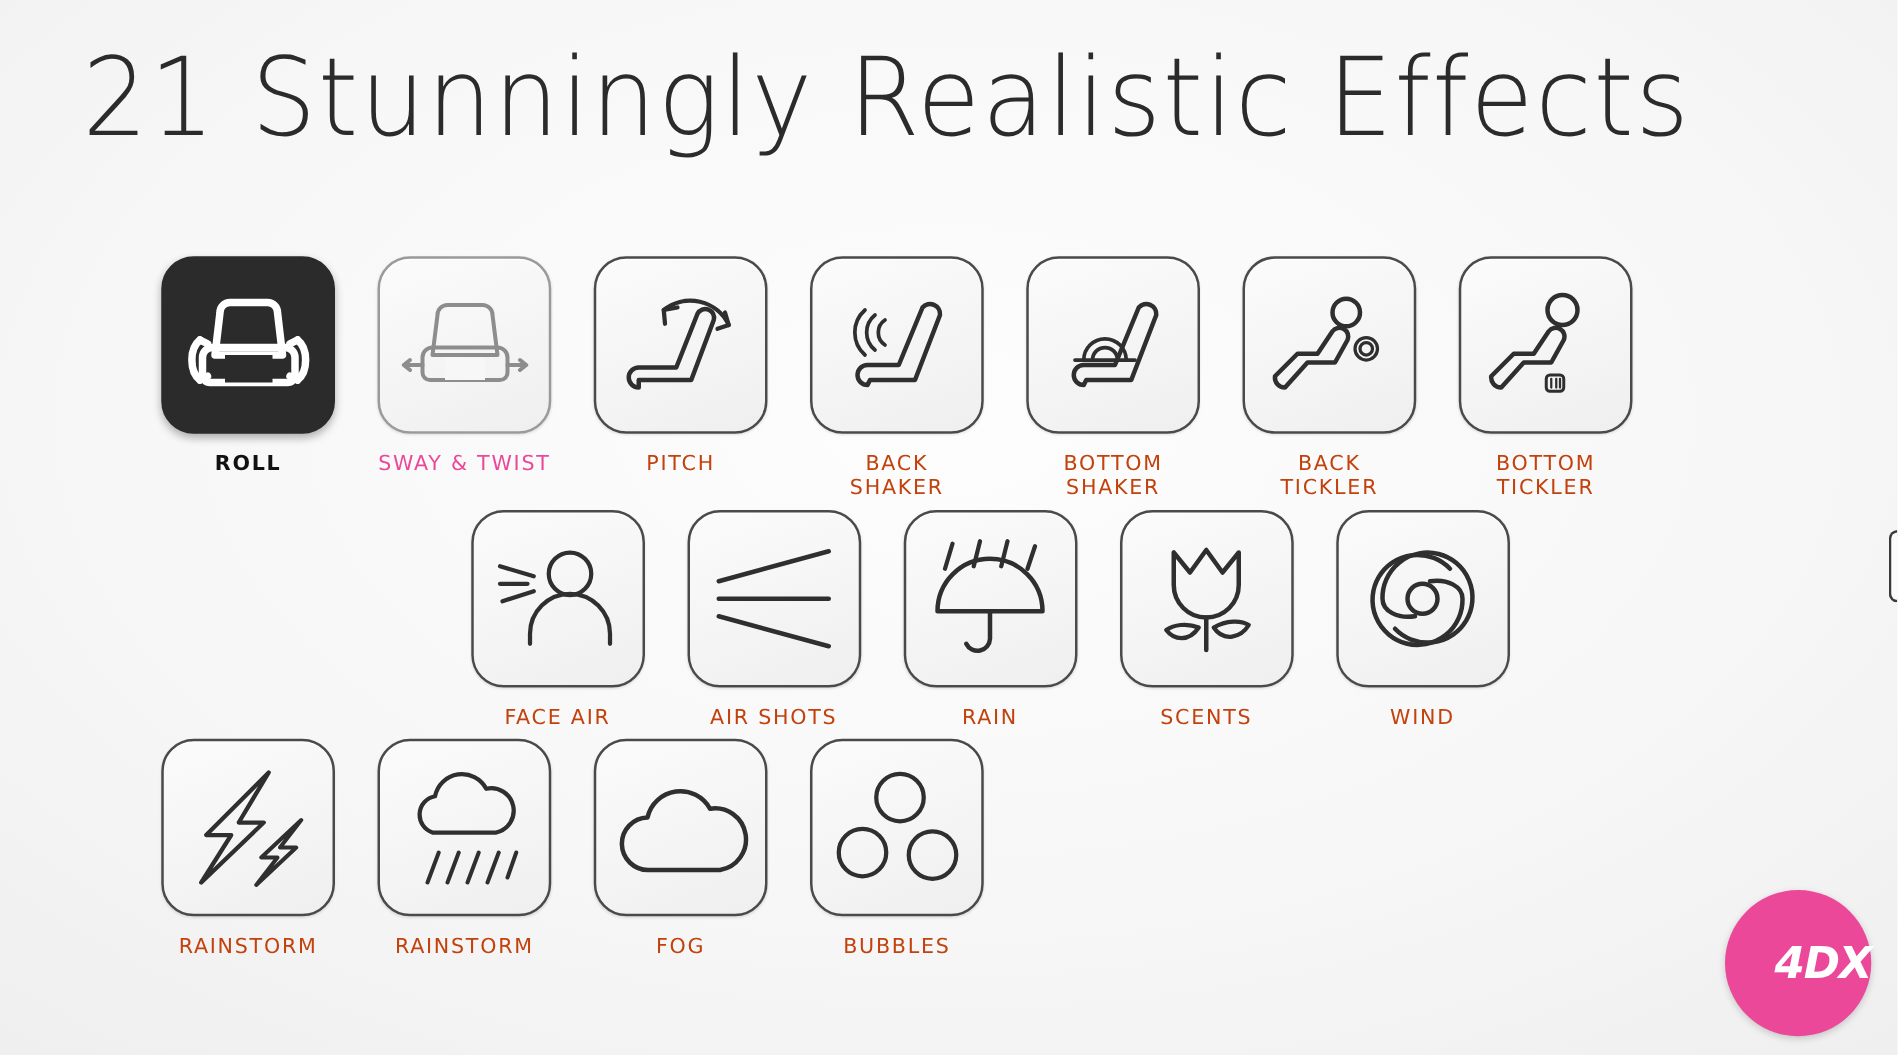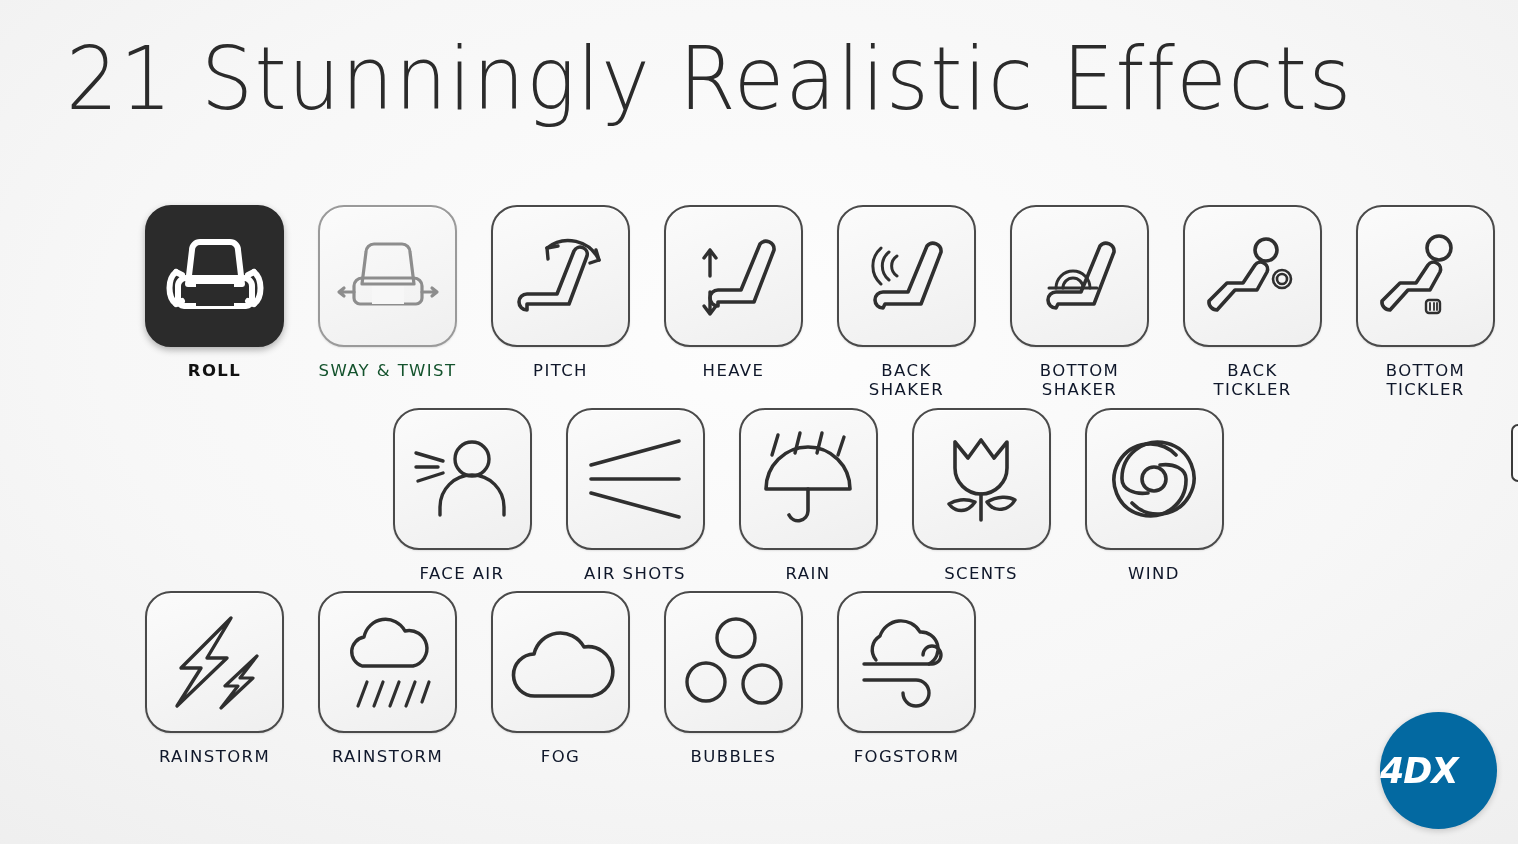--- a/index.html
+++ b/index.html
@@ -27,21 +27,21 @@
     font-weight: 100;
     letter-spacing: 1.5px;
     color: #2b2b2b;
     line-height: 1;
     white-space: nowrap;
     transform: scaleY(1.06);
     transform-origin: left top;
   }
   .grid {
     position: absolute;
-    left: 128px;
+    left: 112px;
     top: 205px;
     width: 1360px;
   }
   .row {
     display: flex;
     align-items: flex-start;
   }
   .row-1 { margin-bottom: 8px; }
   .row-2 { margin-bottom: 8px; justify-content: center; }
   .cell {
@@ -71,41 +71,41 @@
   }
   .tile.soft {
     border-color: #9a9a9a;
   }
   .label {
     margin-top: 14px;
     font-family: "DejaVu Sans", sans-serif;
     font-size: 16.5px;
     font-weight: 400;
     letter-spacing: 1.4px;
-    color: #0f172a;
+    color: #c2410c;
     text-align: center;
     line-height: 1.18;
     white-space: pre-line;
   }
   .label.selected {
     font-weight: 700;
     color: #111;
   }
-  .label.soft { color: #14532d; }
+  .label.soft { color: #ec4899; }
   .logo {
     position: absolute;
     left: 1380px;
     top: 712px;
     width: 117px;
     height: 117px;
     border-radius: 50%;
-    background: #0369a1;
+    background: #ec4899;
     display: flex;
     align-items: center;
-    justify-content: flex-start;
+    justify-content: flex-end;
     box-shadow: 0 2px 6px rgba(0,0,0,0.18);
   }
   .logo-text {
     color: #ffffff;
     font-family: "DejaVu Sans", sans-serif;
     font-size: 35px;
     font-weight: 700;
     font-style: italic;
     letter-spacing: -1px;
   }
@@ -171,32 +171,20 @@
         <path d="M88 34 l-9 3 M88 34 l-3 -10" stroke="#2f2f2f" fill="none" stroke-linecap="round" stroke-linejoin="round" stroke-width="3.4"></path>
       </svg>
             </span>
           </div>
           <div class="label">PITCH</div>
         </div>
         <div class="cell">
           <div class="tile">
             <span>
               <svg width="100" height="100" viewBox="0 0 100 100">
-        <path d="M34 76 h36 l20 -52 a8 8 0 0 0 -14 -6 l-19 46 h-23 a8 8 0 0 0 0 16 z" stroke="#2f2f2f" fill="none" stroke-linecap="round" stroke-linejoin="round" stroke-width="3.6"></path>
-        <path d="M26 50 v-26 M26 24 l-6 8 M26 24 l6 8" stroke="#2f2f2f" fill="none" stroke-linecap="round" stroke-linejoin="round" stroke-width="3.4"></path>
-        <path d="M26 66 v22 M26 88 l-6 -8 M26 88 l6 -8" stroke="#2f2f2f" fill="none" stroke-linecap="round" stroke-linejoin="round" stroke-width="3.4"></path>
-      </svg>
-            </span>
-          </div>
-          <div class="label">HEAVE</div>
-        </div>
-        <div class="cell">
-          <div class="tile">
-            <span>
-              <svg width="100" height="100" viewBox="0 0 100 100">
         <path d="M28 78 h36 l20 -52 a8 8 0 0 0 -14 -6 l-19 46 h-25 a8 8 0 0 0 0 16 z" stroke="#2f2f2f" fill="none" stroke-linecap="round" stroke-linejoin="round" stroke-width="3.6"></path>
         <path d="M40 30 a12 12 0 0 0 0 20" stroke="#2f2f2f" fill="none" stroke-linecap="round" stroke-linejoin="round" stroke-width="3"></path>
         <path d="M32 26 a18 18 0 0 0 0 28" stroke="#2f2f2f" fill="none" stroke-linecap="round" stroke-linejoin="round" stroke-width="3"></path>
         <path d="M24 22 a24 24 0 0 0 0 36" stroke="#2f2f2f" fill="none" stroke-linecap="round" stroke-linejoin="round" stroke-width="3"></path>
       </svg>
             </span>
           </div>
           <div class="label">BACK
 SHAKER</div>
         </div>
@@ -346,32 +334,20 @@
             <span>
               <svg width="100" height="96" viewBox="0 0 100 96">
         <circle cx="52" cy="24" r="19" stroke="#2f2f2f" fill="none" stroke-linecap="round" stroke-linejoin="round" stroke-width="3.4"></circle>
         <circle cx="22" cy="68" r="19" stroke="#2f2f2f" fill="none" stroke-linecap="round" stroke-linejoin="round" stroke-width="3.4"></circle>
         <circle cx="78" cy="70" r="19" stroke="#2f2f2f" fill="none" stroke-linecap="round" stroke-linejoin="round" stroke-width="3.4"></circle>
       </svg>
             </span>
           </div>
           <div class="label">BUBBLES</div>
         </div>
-        <div class="cell">
-          <div class="tile">
-            <span>
-              <svg width="106" height="100" viewBox="0 0 106 100">
-        <path d="M22 48 a16 16 0 0 1 4 -24 a22 22 0 0 1 40 -4 a17 17 0 0 1 9 32" stroke="#2f2f2f" fill="none" stroke-linecap="round" stroke-linejoin="round" stroke-width="3.4"></path>
-        <path d="M10 52 h68 a9 9 0 1 0 -9 -9" stroke="#2f2f2f" fill="none" stroke-linecap="round" stroke-linejoin="round" stroke-width="3.4"></path>
-        <path d="M10 68 h52 a13 13 0 1 1 -13 13" stroke="#2f2f2f" fill="none" stroke-linecap="round" stroke-linejoin="round" stroke-width="3.4"></path>
-      </svg>
-            </span>
-          </div>
-          <div class="label">FOGSTORM</div>
-        </div>
       </div>
   </div>
 
   <div class="edge-sliver"></div>
 
   <div class="logo">
     <span class="logo-text">4DX</span>
   </div>
 
 </div>

